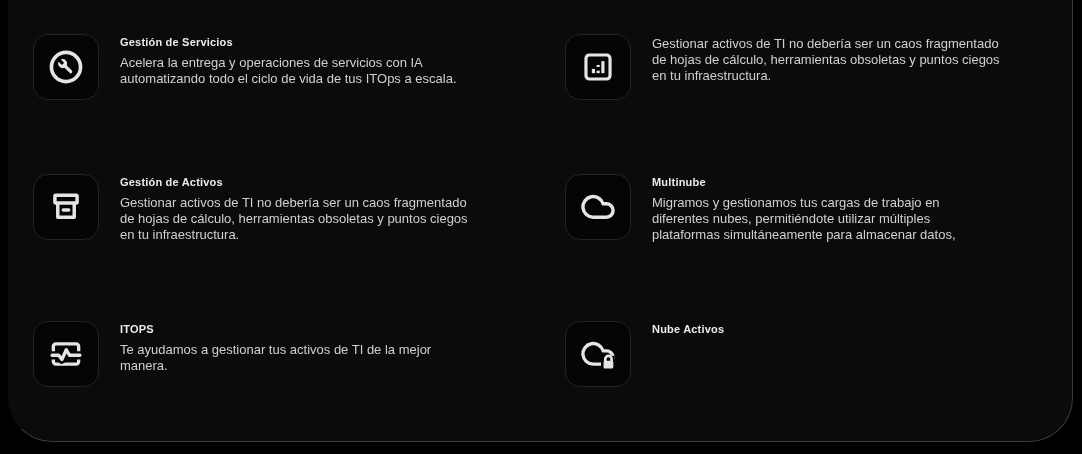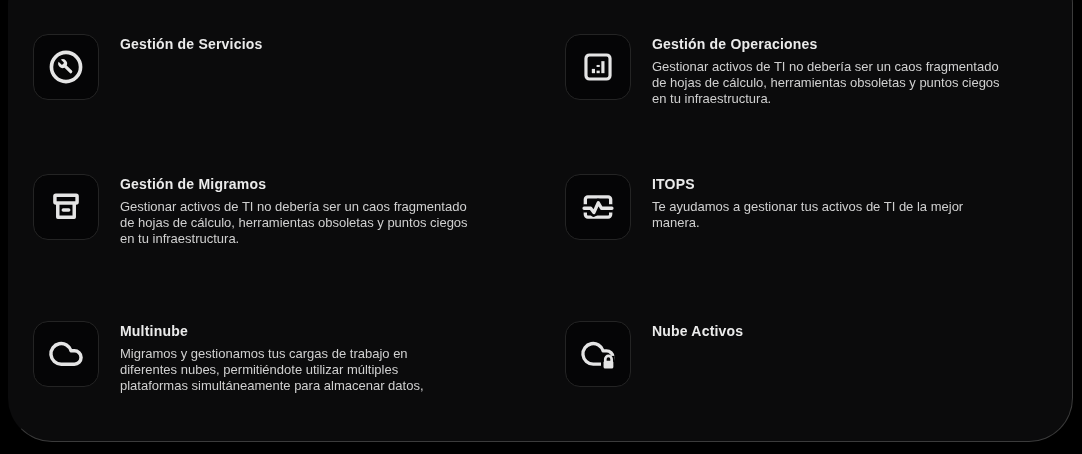--- a/index.html
+++ b/index.html
@@ -56,21 +56,21 @@
     width: 38px;
     height: 38px;
     display: block;
   }
   .card-text {
     margin-left: 21px;
     padding-top: 2px;
   }
   .card-title {
     margin: 0 0 7px 0;
-    font-size: 14px;
+    font-size: 11px;
     font-weight: bold;
     letter-spacing: 0.2px;
     color: #ebebeb;
   }
   .card-desc {
     margin: 0;
     font-size: 13px;
     line-height: 16px;
     color: #d0d0d0;
     white-space: pre-line;
@@ -84,54 +84,69 @@
 
     <div class="card">
       <div class="tile">
         <svg viewBox="0 0 24 24">
           <circle cx="12" cy="12" r="9.2" fill="none" stroke="#e5e5e5" stroke-width="2.3"></circle>
           <path transform="translate(17.4 6.1) scale(-0.47 0.47)" d="M14.7 6.3a1 1 0 0 0 0 1.4l1.6 1.6a1 1 0 0 0 1.4 0l3.77-3.77a6 6 0 0 1-7.94 7.94l-6.91 6.91a2.12 2.12 0 0 1-3-3l6.91-6.91a6 6 0 0 1 7.94-7.94l-3.76 3.76z" fill="#e5e5e5" stroke="none"></path>
         </svg>
       </div>
       <div class="card-text">
         <h3 class="card-title">Gestión de Servicios</h3>
+        <p class="card-desc">Acelera la entrega y operaciones de servicios con IA
+automatizando todo el ciclo de vida de tus ITOps a escala.</p>
       </div>
     </div>
 
     <div class="card">
       <div class="tile">
         <svg viewBox="0 0 24 24">
           <rect x="4.4" y="4.4" width="15.2" height="15.2" rx="2.2" fill="none" stroke="#e5e5e5" stroke-width="2"></rect>
           <path d="M9.1 13.2v2.7" fill="none" stroke="#e5e5e5" stroke-width="2" stroke-linecap="butt"></path>
           <path d="M12.1 10.7v1.3" fill="none" stroke="#e5e5e5" stroke-width="2" stroke-linecap="butt"></path>
           <path d="M12.1 14.3v1.6" fill="none" stroke="#e5e5e5" stroke-width="2" stroke-linecap="butt"></path>
           <path d="M15.1 8.3v7.6" fill="none" stroke="#e5e5e5" stroke-width="2" stroke-linecap="butt"></path>
         </svg>
       </div>
       <div class="card-text">
-        <h3 class="card-title">Gestión de Operaciones</h3>
         <p class="card-desc">Gestionar activos de TI no debería ser un caos fragmentado
 de hojas de cálculo, herramientas obsoletas y puntos ciegos
 en tu infraestructura.</p>
       </div>
     </div>
 
     <div class="card">
       <div class="tile">
         <svg viewBox="0 0 24 24">
           <rect x="5" y="4.6" width="14" height="4.8" rx="0.6" fill="none" stroke="#e5e5e5" stroke-width="2.2" stroke-linejoin="round"></rect>
           <path d="M6.8 9.4V18.4H17.2V9.4" fill="none" stroke="#e5e5e5" stroke-width="2.2" stroke-linejoin="round"></path>
           <path d="M10.3 13.9h3.4" fill="none" stroke="#e5e5e5" stroke-width="2.2" stroke-linecap="round"></path>
         </svg>
       </div>
       <div class="card-text">
-        <h3 class="card-title">Gestión de Migramos</h3>
+        <h3 class="card-title">Gestión de Activos</h3>
         <p class="card-desc">Gestionar activos de TI no debería ser un caos fragmentado
 de hojas de cálculo, herramientas obsoletas y puntos ciegos
 en tu infraestructura.</p>
+      </div>
+    </div>
+
+    <div class="card">
+      <div class="tile">
+        <svg viewBox="0 0 24 24">
+          <path d="M17.3 18.4H9a6.5 6.5 0 1 1 6.2-8.4h2.1a4.2 4.2 0 1 1 0 8.4Z" fill="none" stroke="#e5e5e5" stroke-width="2.2" stroke-linejoin="round"></path>
+        </svg>
+      </div>
+      <div class="card-text">
+        <h3 class="card-title">Multinube</h3>
+        <p class="card-desc">Migramos y gestionamos tus cargas de trabajo en
+diferentes nubes, permitiéndote utilizar múltiples
+plataformas simultáneamente para almacenar datos,</p>
       </div>
     </div>
 
     <div class="card">
       <div class="tile">
         <svg viewBox="0 0 24 24">
           <rect x="4" y="5.6" width="16" height="12.8" rx="1.6" fill="none" stroke="#e5e5e5" stroke-width="2.1"></rect>
           <path d="M2.6 12.8H7.4l2 2.7 2.8-6.2 2 3.5H21.4" fill="none" stroke="#050506" stroke-width="5.2" stroke-linejoin="round"></path>
           <path d="M3.2 12.8H7.4l2 2.7 2.8-6.2 2 3.5H20.8" fill="none" stroke="#e5e5e5" stroke-width="2.1" stroke-linecap="round" stroke-linejoin="round"></path>
         </svg>
@@ -139,34 +154,20 @@
       <div class="card-text">
         <h3 class="card-title">ITOPS</h3>
         <p class="card-desc">Te ayudamos a gestionar tus activos de TI de la mejor
 manera.</p>
       </div>
     </div>
 
     <div class="card">
       <div class="tile">
         <svg viewBox="0 0 24 24">
-          <path d="M17.3 18.4H9a6.5 6.5 0 1 1 6.2-8.4h2.1a4.2 4.2 0 1 1 0 8.4Z" fill="none" stroke="#e5e5e5" stroke-width="2.2" stroke-linejoin="round"></path>
-        </svg>
-      </div>
-      <div class="card-text">
-        <h3 class="card-title">Multinube</h3>
-        <p class="card-desc">Migramos y gestionamos tus cargas de trabajo en
-diferentes nubes, permitiéndote utilizar múltiples
-plataformas simultáneamente para almacenar datos,</p>
-      </div>
-    </div>
-
-    <div class="card">
-      <div class="tile">
-        <svg viewBox="0 0 24 24">
           <path d="M17.3 18.4H9a6.5 6.5 0 1 1 6.2-8.4h2.1a4.2 4.2 0 1 1 0 8.4Z" fill="none" stroke="#e5e5e5" stroke-width="2.1" stroke-linejoin="round"></path>
           <rect x="13.9" y="13.2" width="8.6" height="8.2" fill="#050506" stroke="none"></rect>
           <path d="M16.6 16.5v-1.3a2 2 0 0 1 4 0v1.3" fill="none" stroke="#e5e5e5" stroke-width="1.7" stroke-linecap="round"></path>
           <rect x="15.5" y="16.3" width="6.2" height="4.9" rx="1" fill="#e5e5e5" stroke="none"></rect>
         </svg>
       </div>
       <div class="card-text">
         <h3 class="card-title">Nube Activos</h3>
       </div>
     </div>

